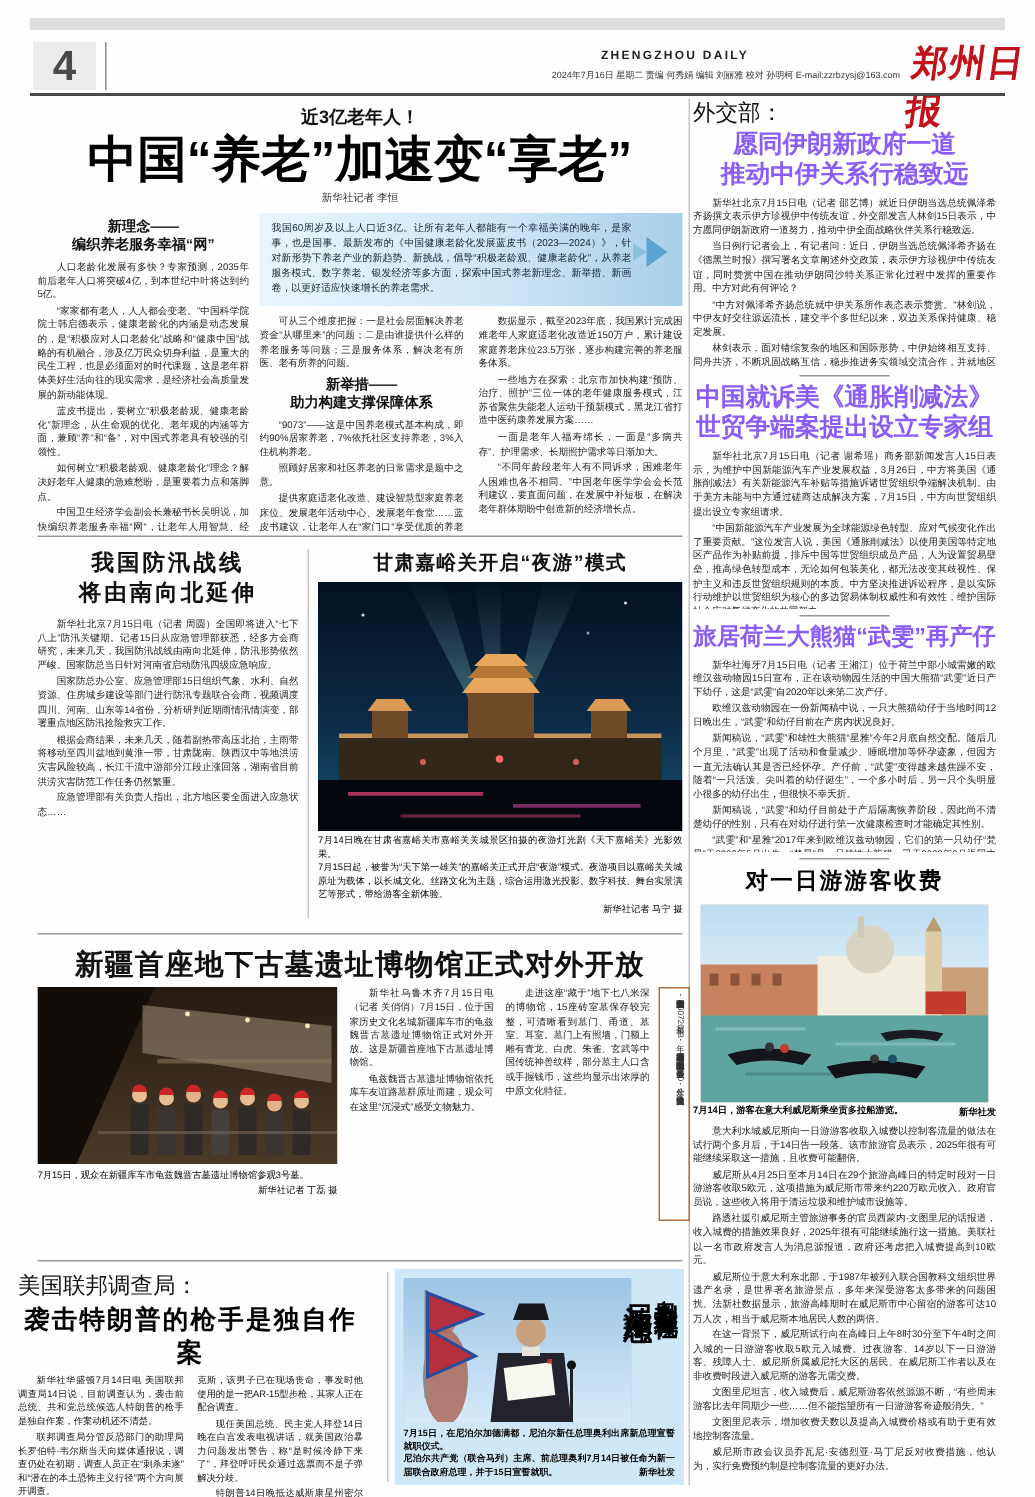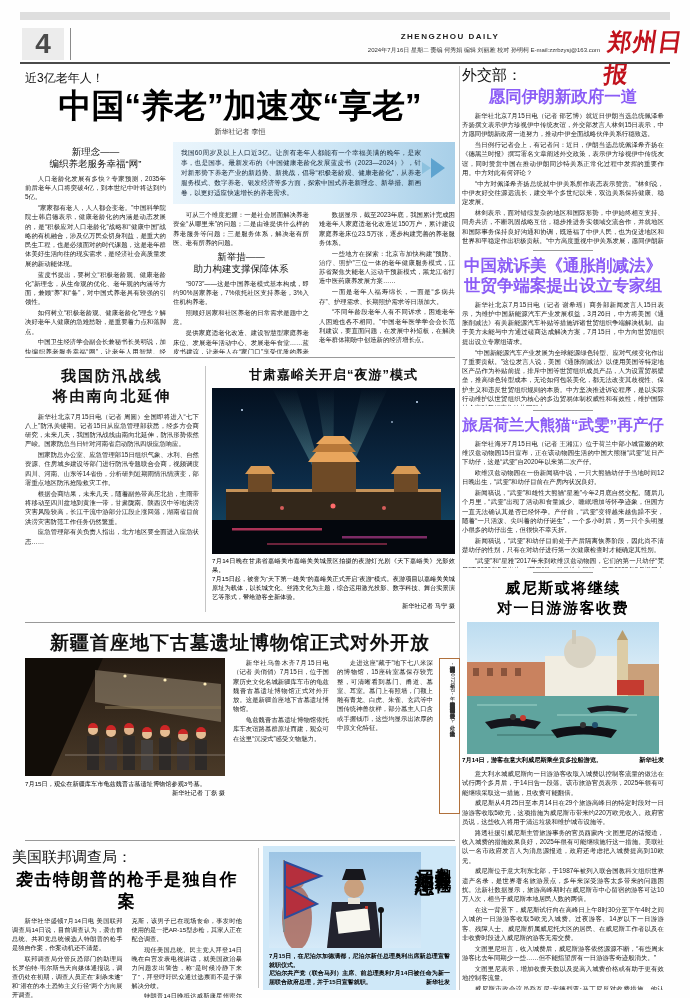--- a/index.html
+++ b/index.html
@@ -16,27 +16,27 @@
                letter-spacing:1.5px;color:#222;}
   .dateline{left:180px;top:46px;width:420px;text-align:right;font-size:6px;color:#333;}
   .logo-cn{left:606px;top:26px;font-family:"Liberation Serif",serif;font-size:24px;font-weight:900;
            color:#c1121c;transform:skewX(-8deg);letter-spacing:1px;}
   .hdr-rule{left:20px;top:62px;width:650px;height:2px;background:#4a4a4a;}
   
   .hrule{height:1px;background:#999;}
   .vrule{width:1px;background:#c4c4c4;}
   .shortdiv{width:60px;height:1px;background:#999;}
   
-  .kicker{font-size:12px;font-weight:normal;}
+  .kicker{font-size:12px;font-weight:bold;text-align:center;}
   .main-head{font-size:33px;font-weight:900;text-align:center;letter-spacing:0px;color:#000;}
   .byline{font-size:7px;text-align:center;color:#333;}
   .bodycol{overflow:hidden;}
   .bodycol p,.rc-body p{font-size:6.4px;line-height:1.45;text-align:justify;text-indent:2em;
        margin:0 0 1.5px;color:#1a1a1a;}
-  .subhead{font-weight:400;text-align:center;font-size:9.5px;line-height:1.3;margin:4px 0 3px;text-indent:0 !important;}
+  .subhead{font-weight:700;text-align:center;font-size:9.5px;line-height:1.3;margin:4px 0 3px;text-indent:0 !important;}
   .leadbox{background:linear-gradient(90deg,#eaf5fc 0%,#cfe7f6 55%,#a8cfe8 100%);
            padding:6px 34px 6px 8px;overflow:hidden;}
   .leadbox p{font-size:6.6px;line-height:1.5;text-align:justify;margin:0;color:#123;}
   .leadbox .arrow1{position:absolute;right:10px;top:16px;width:0;height:0;
       border-top:10px solid transparent;border-bottom:10px solid transparent;border-left:14px solid #5ea3cf;}
   .leadbox .arrow2{position:absolute;right:24px;top:20px;width:0;height:0;
       border-top:6px solid transparent;border-bottom:6px solid transparent;border-left:9px solid #8cc1de;}
   
   .rc{left:462px;width:202px;overflow:hidden;}
   .rc-kicker{font-size:15px;font-weight:normal;text-align:left;margin-bottom:2px;}
@@ -112,20 +112,21 @@
     <p>一面是老年人福寿绵长，一面是“多病共存”、护理需求、长期照护需求等日渐加大。</p>
     <p>“不同年龄段老年人有不同诉求，困难老年人困难也各不相同。”中国老年医学学会会长范利建议，要直面问题，在发展中补短板，在解决老年群体期盼中创造新的经济增长点。</p>
 
   </div>
 
   <div class="abs vrule" style="left:459px;top:66px;height:924px;"></div>
 
   <div class="abs rc" style="top:66px;height:180px;">
     <div class="rc-kicker">外交部：</div>
     <div class="rc-head">愿同伊朗新政府一道</div>
+    <div class="rc-head">推动中伊关系行稳致远</div>
     <div class="rc-body">
       <p>新华社北京7月15日电（记者 邵艺博）就近日伊朗当选总统佩泽希齐扬撰文表示伊方珍视伊中传统友谊，外交部发言人林剑15日表示，中方愿同伊朗新政府一道努力，推动中伊全面战略伙伴关系行稳致远。</p>
       <p>当日例行记者会上，有记者问：近日，伊朗当选总统佩泽希齐扬在《德黑兰时报》撰写署名文章阐述外交政策，表示伊方珍视伊中传统友谊，同时赞赏中国在推动伊朗同沙特关系正常化过程中发挥的重要作用。中方对此有何评论？</p>
       <p>“中方对佩泽希齐扬总统就中伊关系所作表态表示赞赏。”林剑说，中伊友好交往源远流长，建交半个多世纪以来，双边关系保持健康、稳定发展。</p>
       <p>林剑表示，面对错综复杂的地区和国际形势，中伊始终相互支持、同舟共济，不断巩固战略互信，稳步推进务实领域交流合作，并就地区和国际事务保持良好沟通和协调，既造福了中伊人民，也为促进地区和世界和平稳定作出积极贡献。“中方高度重视中伊关系发展，愿同伊朗新政府一道努力，推动中伊全面战略伙伴关系行稳致远。”他说。</p>
     </div>
   </div>
   <div class="abs shortdiv" style="left:533px;top:250px;"></div>
 
   <div class="abs rc" style="top:256px;height:150px;">
@@ -145,21 +146,20 @@
       <p>新华社海牙7月15日电（记者 王湘江）位于荷兰中部小城雷嫩的欧维汉兹动物园15日宣布，正在该动物园生活的中国大熊猫“武雯”近日产下幼仔，这是“武雯”自2020年以来第二次产仔。</p>
       <p>欧维汉兹动物园在一份新闻稿中说，一只大熊猫幼仔于当地时间12日晚出生，“武雯”和幼仔目前在产房内状况良好。</p>
       <p>新闻稿说，“武雯”和雄性大熊猫“星雅”今年2月底自然交配。随后几个月里，“武雯”出现了活动和食量减少、睡眠增加等怀孕迹象，但园方一直无法确认其是否已经怀孕。产仔前，“武雯”变得越来越焦躁不安，随着“一只活泼、尖叫着的幼仔诞生”，一个多小时后，另一只个头明显小很多的幼仔出生，但很快不幸夭折。</p>
       <p>新闻稿说，“武雯”和幼仔目前处于产后隔离恢养阶段，因此尚不清楚幼仔的性别，只有在对幼仔进行第一次健康检查时才能确定其性别。</p>
       <p>“武雯”和“星雅”2017年来到欧维汉兹动物园，它们的第一只幼仔“梵星”于2020年5月出生。“梵星”是一只雌性大熊猫，已于2023年9月返回中国。</p>
     </div>
   </div>
   <div class="abs shortdiv" style="left:533px;top:572px;"></div>
 
   <div class="abs rc" style="top:578px;height:412px;">
-    <div class="rc-head-sm">威尼斯或将继续</div>
     <div class="rc-head-sm">对一日游游客收费</div>
     <div class="photo" style="width:192px;height:132px;margin:5px auto 2px auto;">
       <svg width="192" height="132" viewBox="0 0 192 132">
         <defs>
           <linearGradient id="vsky" x1="0" y1="0" x2="0" y2="1">
             <stop offset="0" stop-color="#bcdcf0"></stop>
               <stop offset="1" stop-color="#e9f4fa"></stop>
           </linearGradient>
         </defs>
         <rect width="192" height="74" fill="url(#vsky)"></rect>

